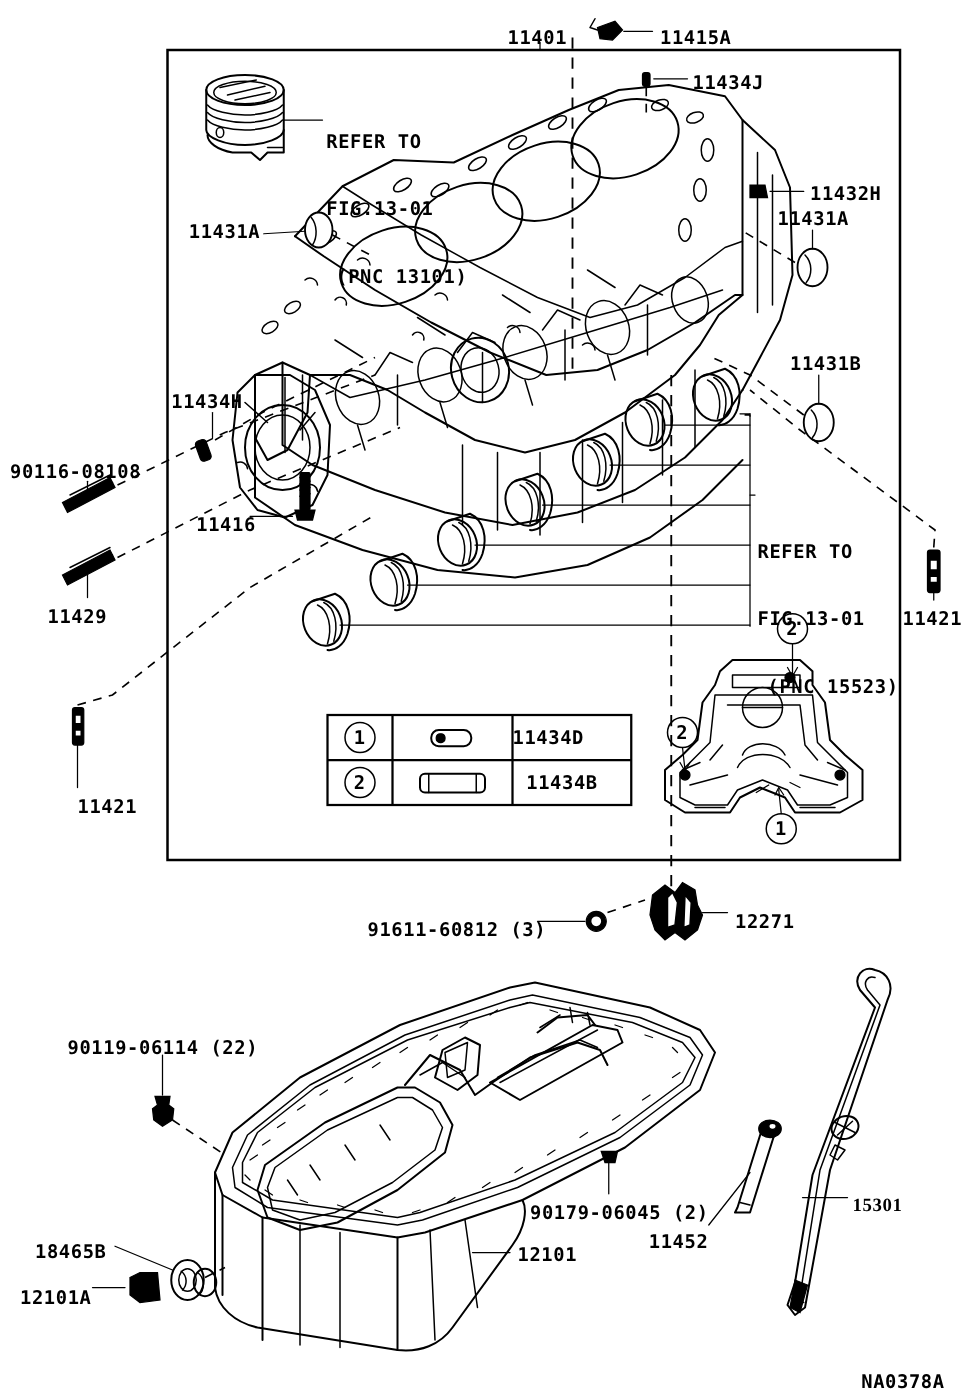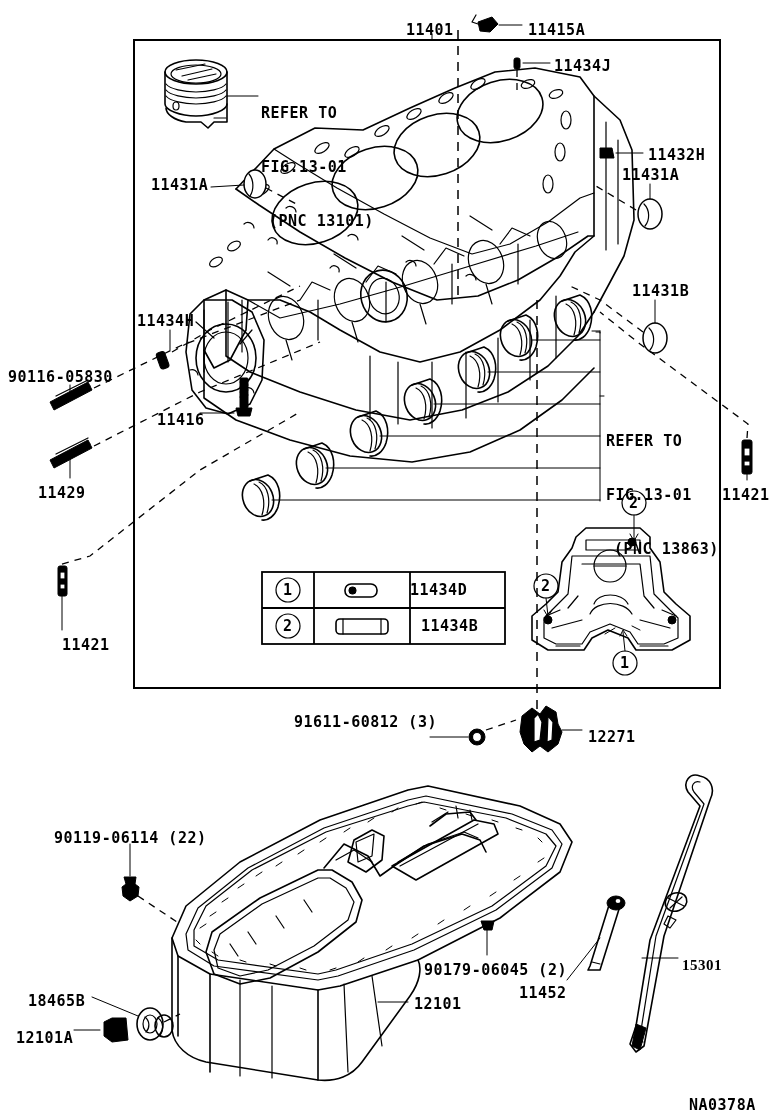--- a/index.html
+++ b/index.html
@@ -436,44 +436,44 @@
 </svg>
 
 <div class="lbl" style="left:406px;top:22px;">11401</div>
 <div class="lbl" style="left:528px;top:22px;">11415A</div>
 <div class="lbl" style="left:554px;top:58px;text-align:right;">11434J</div>
 <div class="lbl" style="left:648px;top:147px;">11432H</div>
 <div class="lbl" style="left:622px;top:167px;">11431A</div>
 <div class="lbl" style="left:151px;top:177px;">11431A</div>
 <div class="lbl" style="left:632px;top:283px;">11431B</div>
 <div class="lbl" style="left:137px;top:313px;">11434H</div>
-<div class="lbl" style="left:8px;top:369px;">90116-05830</div>
+<div class="lbl" style="left:8px;top:369px;">90116-08108</div>
 <div class="lbl" style="left:157px;top:412px;">11416</div>
 <div class="lbl" style="left:38px;top:485px;">11429</div>
 <div class="lbl" style="left:62px;top:637px;">11421</div>
 <div class="lbl" style="left:722px;top:487px;">11421</div>
-<div class="lbl" style="left:294px;top:714px;">91611-60812 (3)</div>
+<div class="lbl" style="left:294px;top:736px;">91611-60812 (3)</div>
 <div class="lbl" style="left:588px;top:729px;">12271</div>
 <div class="lbl" style="left:54px;top:830px;">90119-06114 (22)</div>
 <div class="lbl" style="left:28px;top:993px;">18465B</div>
 <div class="lbl" style="left:16px;top:1030px;">12101A</div>
 <div class="lbl" style="left:414px;top:996px;">12101</div>
 <div class="lbl" style="left:424px;top:962px;">90179-06045 (2)</div>
 <div class="lbl" style="left:519px;top:985px;">11452</div>
 <div class="lbl" style="left:682px;top:957px;font-family:Liberation Serif, serif;">15301</div>
 
 <div class="lbl ml" style="left:261px;top:68px;">
   <div>REFER TO</div>
   <div>FIG.13-01</div>
   <div style="padding-left:8px;">(PNC 13101)</div>
 </div>
 <div class="lbl ml" style="left:606px;top:396px;">
   <div>REFER TO</div>
   <div>FIG.13-01</div>
-  <div style="padding-left:8px;">(PNC 13863)</div>
+  <div style="padding-left:8px;">(PNC 15523)</div>
 </div>
 
 <div class="lbl cnum" style="left:283px;top:582px;">1</div>
 <div class="lbl cnum" style="left:283px;top:618px;">2</div>
 <div class="lbl" style="left:410px;top:582px;">11434D</div>
 <div class="lbl" style="left:421px;top:618px;text-align:center;">11434B</div>
 
 <div class="lbl cnum" style="left:629px;top:495px;">2</div>
 <div class="lbl cnum" style="left:541px;top:578px;">2</div>
 <div class="lbl cnum" style="left:620px;top:655px;">1</div>

